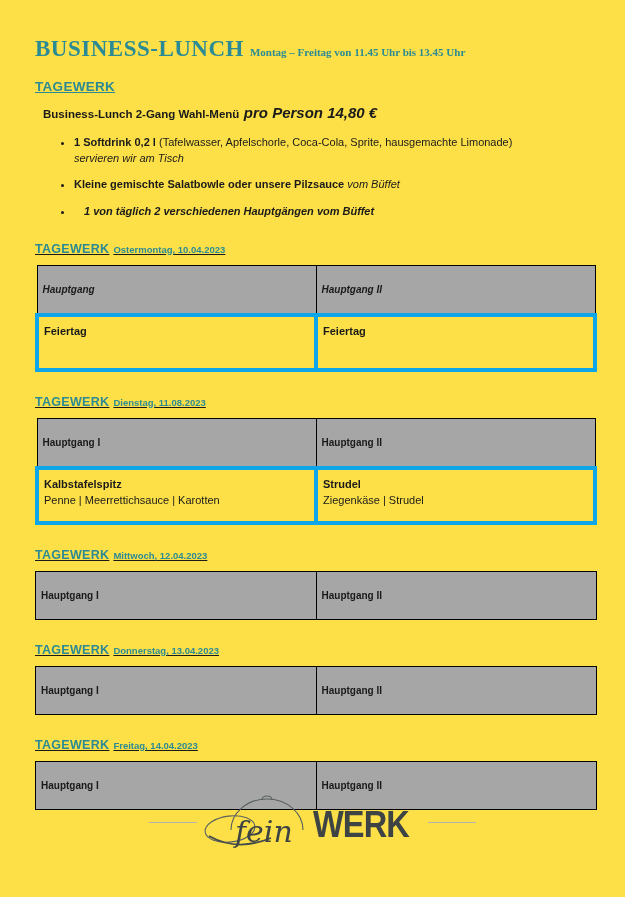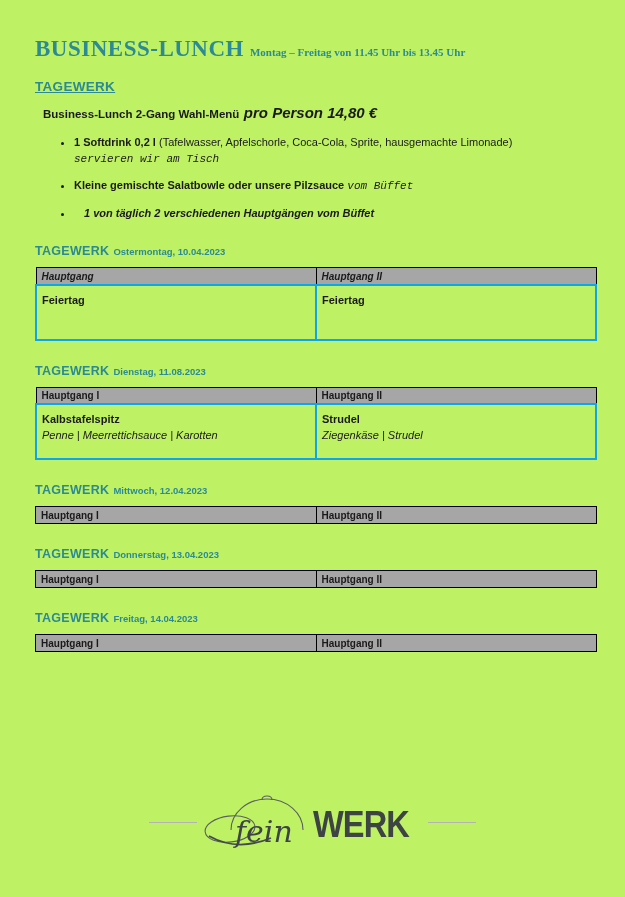--- a/index.html
+++ b/index.html
@@ -1,21 +1,21 @@
 <!DOCTYPE html>
 <html style="--teal: #2B8A93; --headerBg: #A6A6A6; --logo: #3D4443; --rule: #b3b3b3; --text: #1a1a1a;"><head>
 <meta charset="utf-8">
 <style>
   * { margin:0; padding:0; box-sizing:border-box; }
   html,body { background:#e8e8e8; }
   .page {
     position:relative;
     width:625px; height:897px;
     margin:0 auto;
-    background:#bef264;
+    background:#fde047;
     font-family:"Liberation Sans", sans-serif;
     color:var(--text, #1a1a1a);
     padding:36px 28px 0 35px;
     overflow:hidden;
   }
   
   .doc-title-line { line-height:1.1; margin-bottom:0; }
   .doc-title {
     font-family:"Liberation Serif", serif;
     font-weight:bold;
@@ -38,52 +38,52 @@
     color:var(--teal, #2B8A93);
     text-decoration:underline;
     letter-spacing:0.3px;
   }
   .offer-line { margin-top:10px;padding-left:8px; }
   .offer-bold { font-size:11.5px; font-weight:bold; }
   .offer-price { font-size:15px; font-weight:bold; font-style:italic; }
   ul.bullets { margin:13px 0 0 0; padding-left:39px; list-style:disc; }
   ul.bullets li { font-size:11px; line-height:15.5px; margin-bottom:11px; }
   .b { font-weight:bold; }
-  .i { font-style:italic;font-family:Liberation Mono, monospace; }
+  .i { font-style:italic; }
   .bi { font-style:italic; font-weight:bold;margin-left:10px; }
   
   .menu-section { margin-top:17px; }
   .day-head { margin:0 0 7px 0; }
-  .day-head .underline-wrap { }
+  .day-head .underline-wrap { text-decoration:underline; }
   .dh-main {
     font-size:12.5px; font-weight:bold;
     color:var(--teal, #2B8A93); letter-spacing:0.3px;
   }
   .dh-date {
     font-size:9.5px; font-weight:bold;
     color:var(--teal, #2B8A93); margin-left:4px;
   }
   table.menu-table {
     width:562px; border-collapse:collapse; table-layout:fixed;
   }
   table.menu-table th {
     background:var(--headerBg, #A6A6A6);
     border:1px solid #000;
     font-size:10px; font-weight:bold;
-    text-align:left; padding:2px 5px; height:17px;
+    text-align:left; padding:18px 5px; height:17px;
   }
   table.menu-table.italic-header th { font-style:italic; }
   table.menu-table td {
-    border:2px solid #0ea5e9;
+    border:4px solid #0ea5e9;
     vertical-align:top;
     padding:7px 5px 4px 5px;
     height:55px;
   }
   .dish-name { font-size:11px; font-weight:bold; line-height:15px; }
-  .dish-details { font-size:11px; line-height:16px;font-style:italic; }
+  .dish-details { font-size:11px; line-height:16px; }
   
   .footer {
     position:absolute; left:0; top:790px; width:625px;
     display:flex; align-items:center; justify-content:center;
   }
   .rule { width:48px; height:1px; background:var(--rule, #b3b3b3); }
   .rule.left { margin-right:2px; }
   .rule.right { margin-left:6px; }
   .logo { display:flex; align-items:center; position:relative; height:64px; }
   .logo svg { display:block; }

